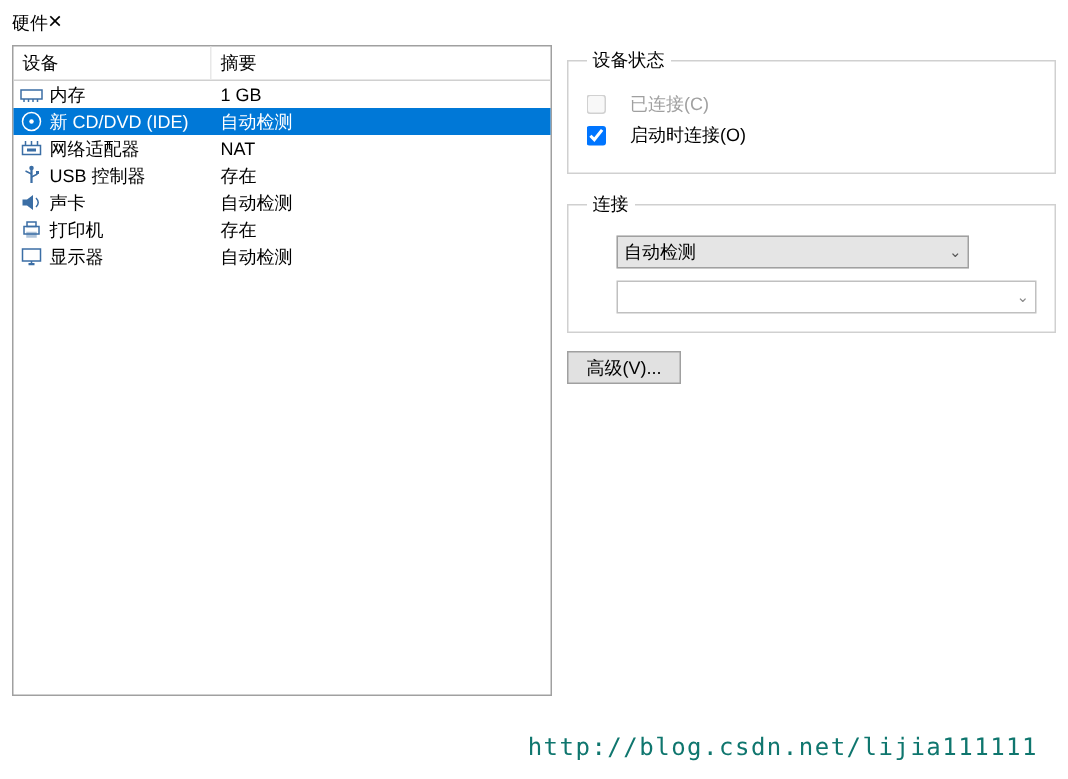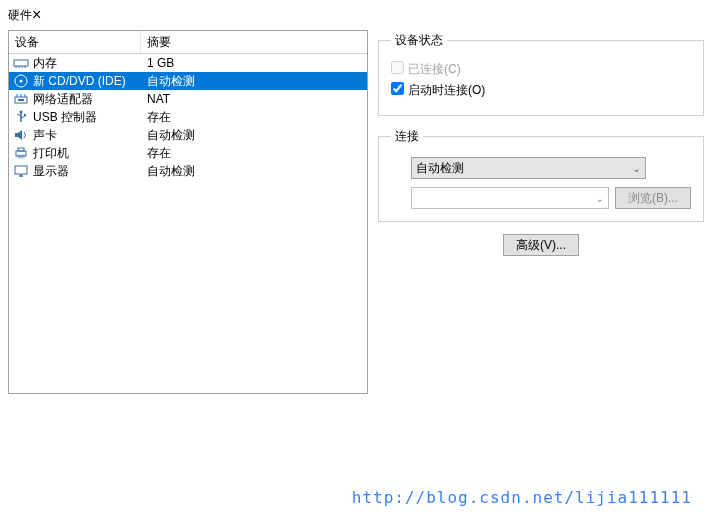--- a/index.html
+++ b/index.html
@@ -23,21 +23,21 @@
   font-weight: 300;
   cursor: pointer;
 }
 .content {
   display: flex;
   padding: 0 8px;
   gap: 10px;
 }
 .left-panel {
   width: 360px;
-  height: 364px;
+  height: 434px;
   border: 1px solid #a0a0a0;
   background: #fff;
 }
 .table-header {
   display: flex;
   border-bottom: 1px solid #d0d0d0;
 }
 .table-header .col {
   padding: 4px 6px;
   height: 22px;
@@ -77,22 +77,23 @@
 fieldset {
   border: 1px solid #d0d0d0;
   padding: 8px 12px 12px 12px;
   margin-bottom: 12px;
 }
 legend {
   padding: 0 4px;
 }
 .check-row, .radio-row {
   display: flex;
+  align-items: center;
   margin: 4px 0;
-  gap: 4px;
+  gap: 16px;
 }
 input[type="checkbox"], input[type="radio"] {
   width: 13px;
   height: 13px;
 }
 .disabled-check {
   color: #a0a0a0;
 }
 .dropdown {
   width: 235px;
@@ -136,28 +137,28 @@
   cursor: pointer;
   font-family: inherit;
   font-size: 12px;
 }
 button.btn:disabled {
   color: #888;
   cursor: default;
 }
 .adv-row {
   display: flex;
-  justify-content: center;
+  justify-content: flex-start;
   margin-top: 6px;
 }
 .watermark {
   position: absolute;
   bottom: 12px;
   right: 20px;
-  color: #3b82f6;
+  color: #0f766e;
   font-size: 16px;
   font-family: monospace;
   letter-spacing: 1px;
   pointer-events: none;
 }
 
 .icon svg { width: 16px; height: 16px; display: block; }
 </style>
 </head>
 <body>
@@ -274,21 +275,20 @@
     <fieldset>
       <legend>连接</legend>
       <div class="dropdown">
         <span>自动检测</span>
         <span class="arrow">⌄</span>
       </div>
       <div class="browse-row">
         <div class="combo">
           <span class="arrow">⌄</span>
         </div>
-        <button class="btn" disabled="">浏览(B)...</button>
       </div>
     </fieldset>
 
     <div class="adv-row">
       <button class="btn">高级(V)...</button>
     </div>
   </div>
 </div>
 
 <div class="watermark">http://blog.csdn.net/lijia111111</div>

